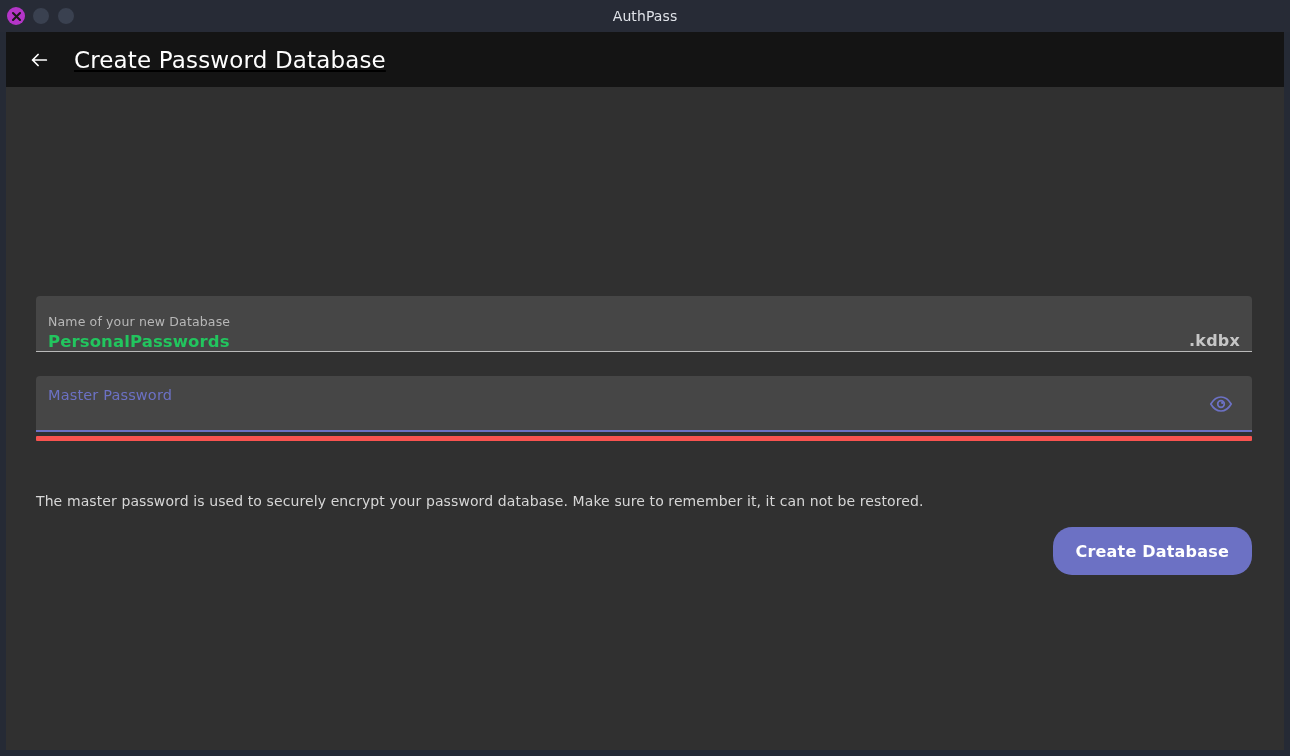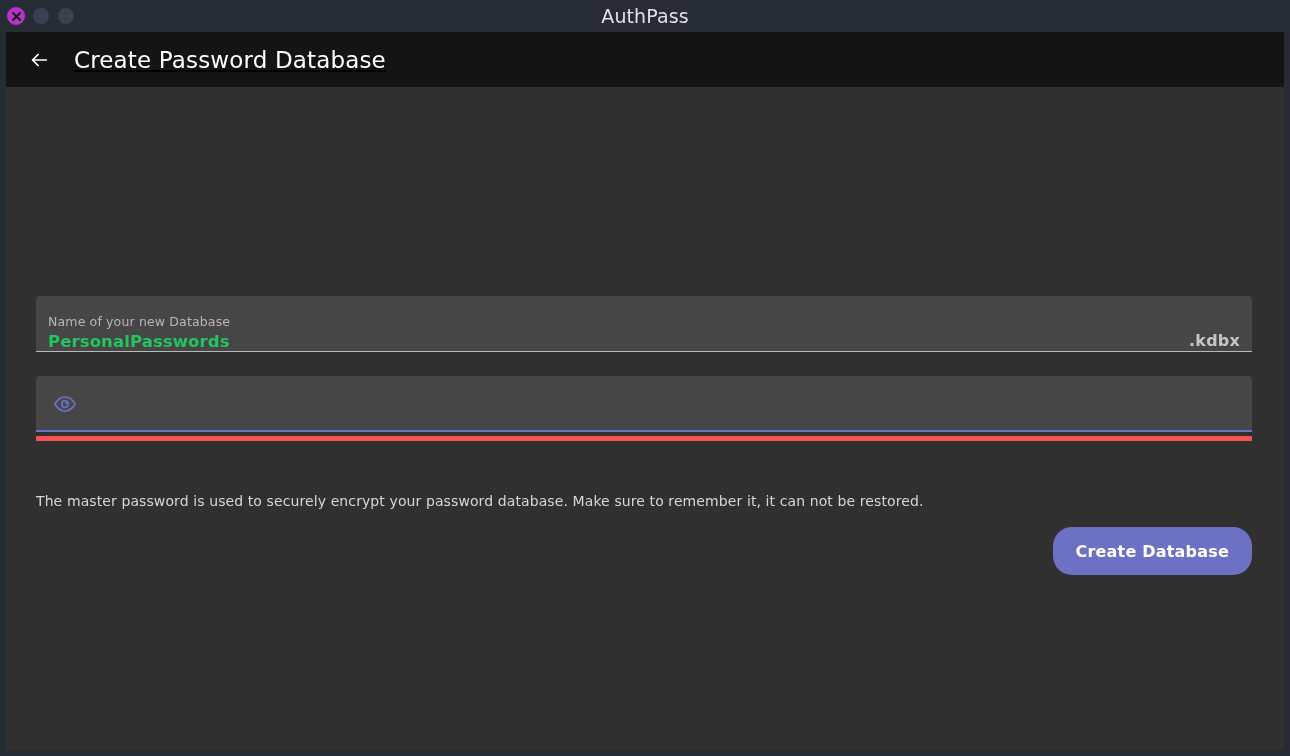--- a/index.html
+++ b/index.html
@@ -60,21 +60,21 @@
     border: 1px solid #272b36;
   }
   .title-text {
     position: absolute;
     left: 0; top: 0;
     width: 1290px;
     height: 32px;
     line-height: 32px;
     text-align: center;
     color: #dfe2e8;
-    font-size: 19px;
+    font-size: 14px;
     letter-spacing: 0.1px;
   }
 
   
   .appbar {
     position: absolute;
     left: 6px; top: 32px;
     width: 1278px;
     height: 55px;
     background: #141414;
@@ -280,20 +280,21 @@
             <div class="field-value" placeholder="Name of your new Database">PersonalPasswords</div>
           </div>
           <div class="field-suffix">.kdbx</div>
         </div>
         <div class="field-underline"></div>
       </div>
 
       <div class="password-block">
         <div class="field password-field">
           <div class="pw-inner">
+            <div class="pw-placeholder" placeholder="Master Password">Master Password</div>
             <div class="eye-btn">
               <svg width="24" height="24" viewBox="0 0 24 24">
                 <path d="M1.8 12 C4.6 7.2 8.2 5 12 5 C15.8 5 19.4 7.2 22.2 12 C19.4 16.8 15.8 19 12 19 C8.2 19 4.6 16.8 1.8 12 Z" fill="none" stroke="#6c71c4" stroke-width="1.7" stroke-linejoin="round"></path>
                 <circle cx="12" cy="12" r="3.3" fill="none" stroke="#6c71c4" stroke-width="1.7"></circle>
                 <circle cx="13.3" cy="10.7" r="1.25" fill="#6c71c4"></circle>
               </svg>
             </div>
           </div>
           <div class="field-underline focused"></div>
         </div>

